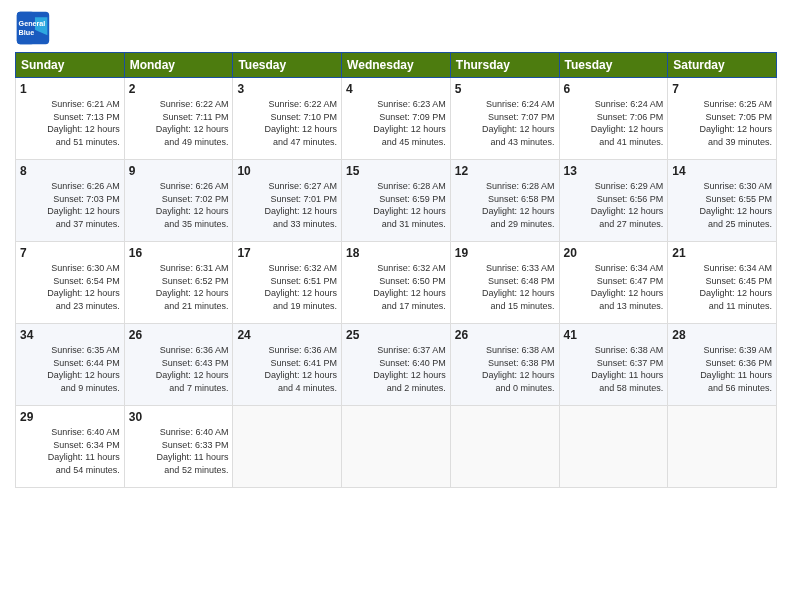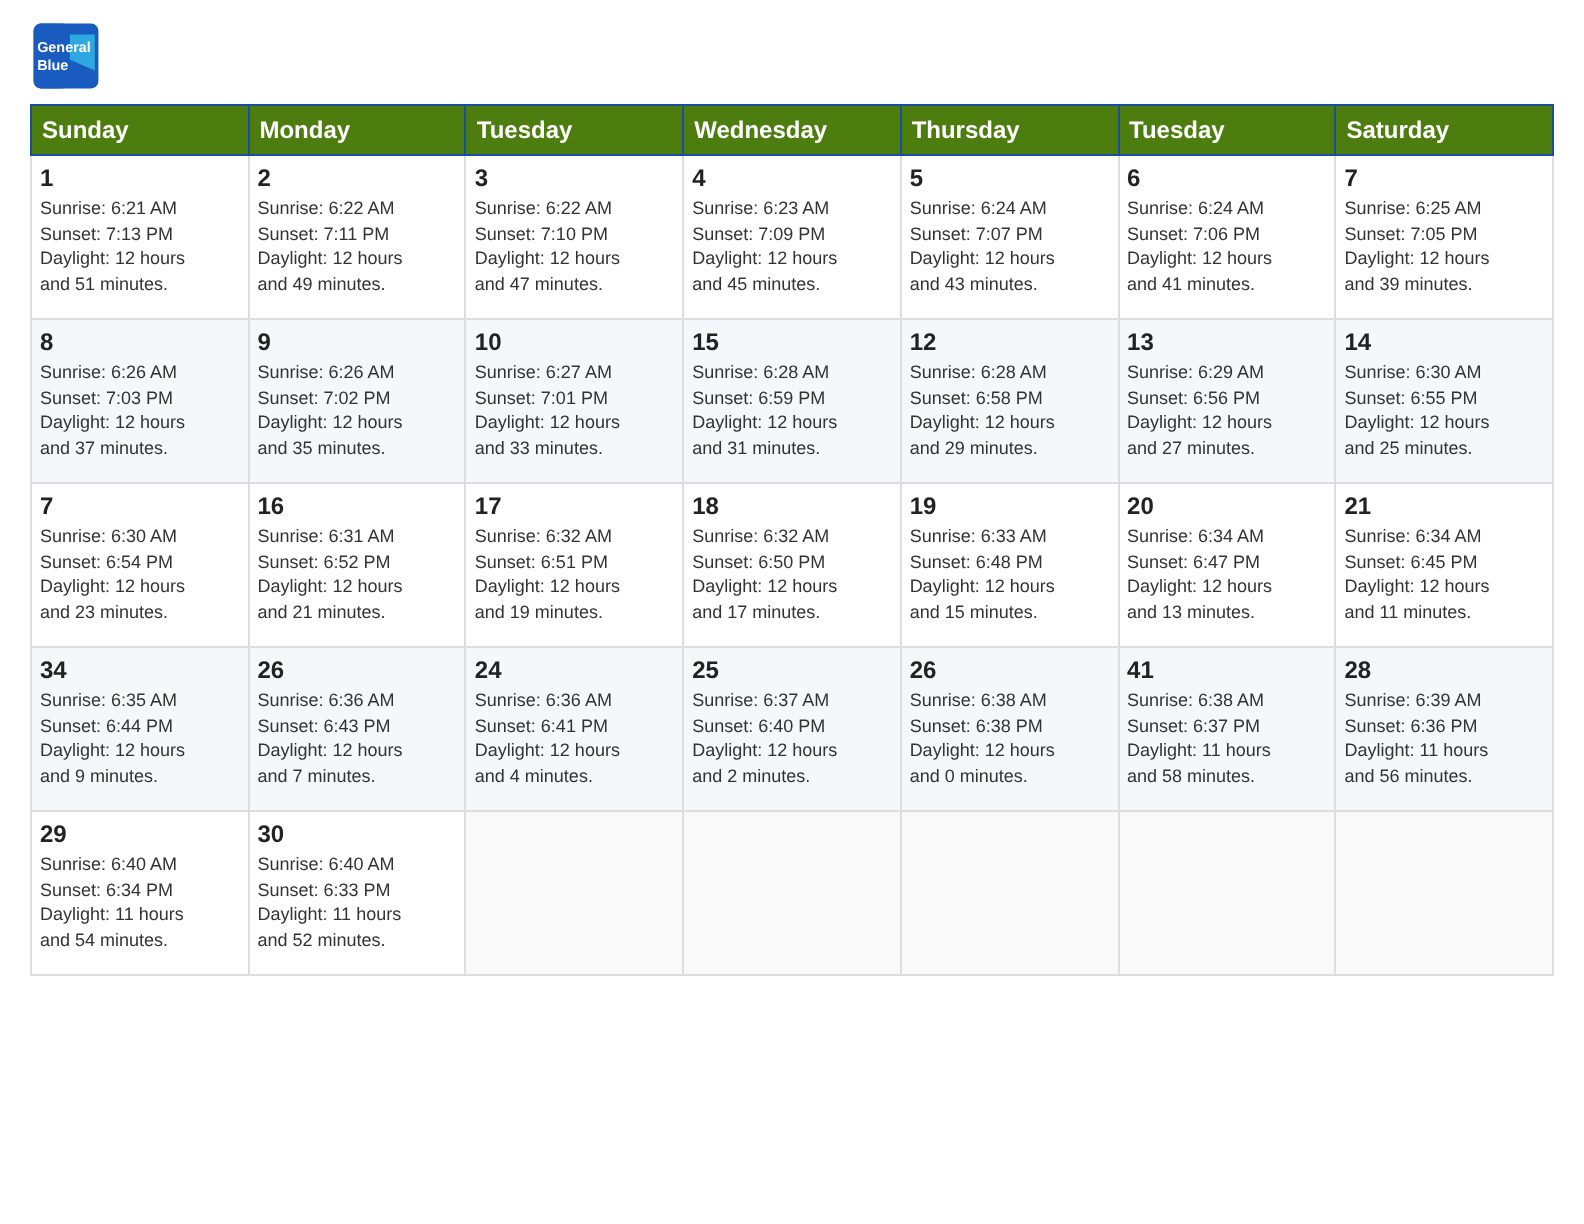--- a/index.html
+++ b/index.html
@@ -78,20 +78,21 @@
       font-size: 12px;
       font-weight: bold;
       color: #222;
       display: block;
       margin-bottom: 2px;
     }
     .cell-text {
       font-size: 9px;
       color: #333;
       line-height: 1.4;
+      text-align: right;
     }
     .empty {
       background: #f9f9f9 !important;
     }
   </style>
 </head>
 <body>
 
 <div class="container">
   <div class="header-row">

